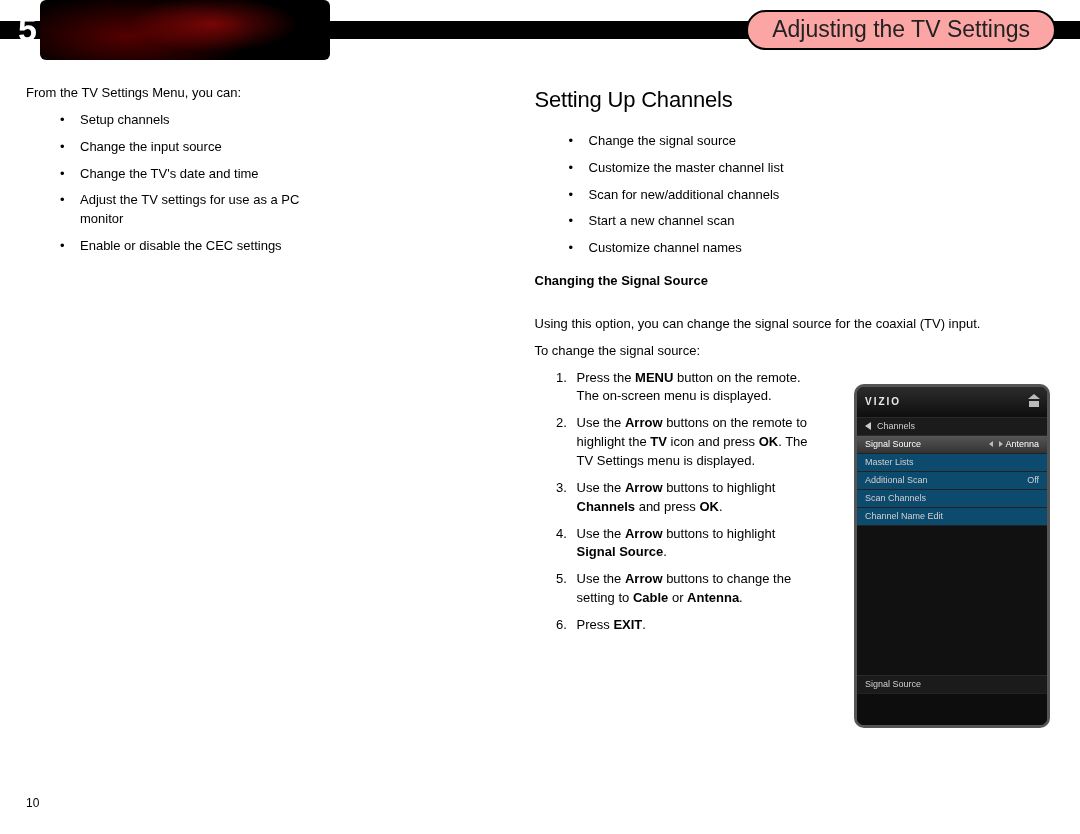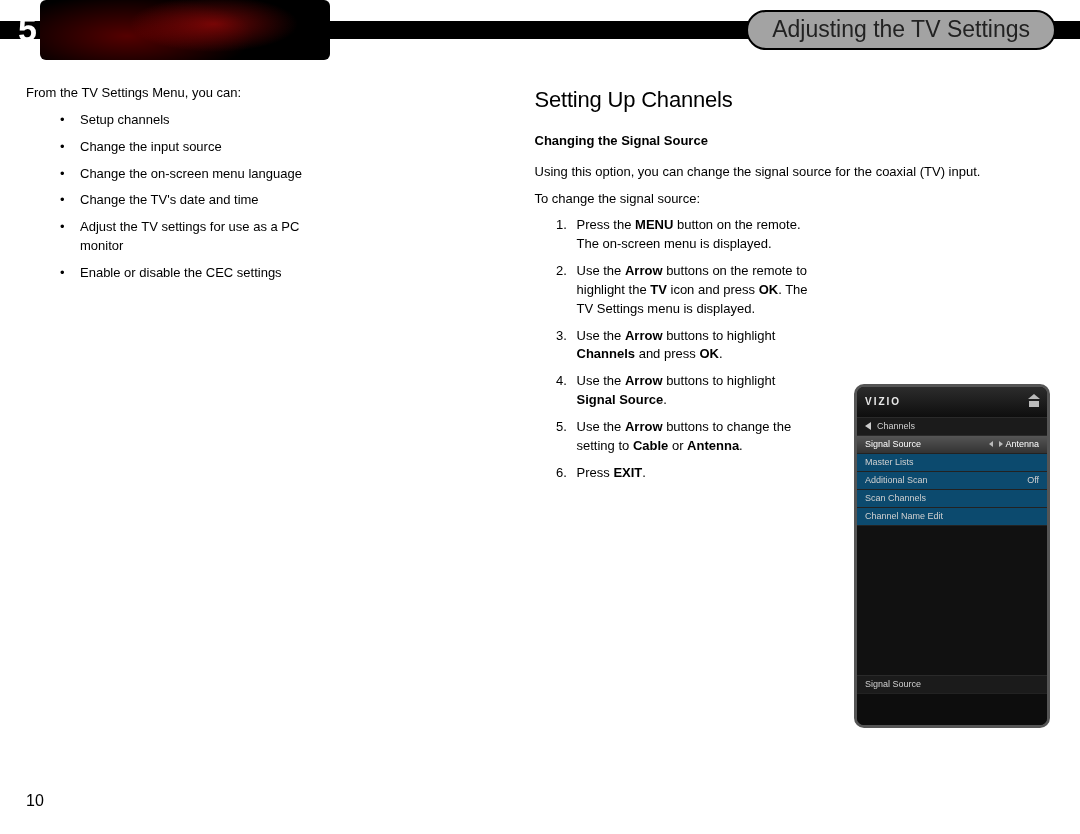--- a/index.html
+++ b/index.html
@@ -43,21 +43,21 @@
     z-index: -1;
   }
   .chapter-num {
     color: #fff;
     font-size: 34px;
     font-weight: 700;
     padding-left: 18px;
     z-index: 3;
   }
   .chapter-pill {
-    background: #a3a3a3;
+    background: #fca5a5;
     border: 2px solid #000;
     border-radius: 22px;
     height: 40px;
     display: flex;
     align-items: center;
     padding: 0 24px;
     font-size: 23px;
     font-weight: 300;
     color: #222;
     z-index: 3;
@@ -90,36 +90,36 @@
     font-size: 13px;
   }
   h2.section {
     font-family: "Helvetica Neue", Helvetica, Arial, sans-serif;
     font-weight: 400;
     font-size: 22px;
     letter-spacing: -0.2px;
     margin-bottom: 16px;
     font-stretch: condensed;
   }
-  .subhead { font-weight: 700; margin: 14px 0 12px 0; }
+  .subhead { font-weight: 700; margin: 14px 0 24px 0; }
   .para { margin: 0 0 8px 0; max-width: 500px; }
   ol.steps {
     padding-left: 36px;
     margin-top: 6px;
     max-width: 280px;
   }
   ol.steps li {
     margin: 8px 0;
     padding-left: 6px;
   }
   .page-num {
     position: absolute;
     left: 26px;
     bottom: 22px;
-    font-size: 16px;
+    font-size: 12px;
   }
   
   .tv-menu {
     position: absolute;
     right: 4px;
     top: 300px;
     width: 196px;
     height: 344px;
     background: #161616;
     border: 3px solid #555;
@@ -215,29 +215,35 @@
   </div>
 </div>
 
 <div class="page-body">
 
   <div class="col-left">
     <p class="intro">From the TV Settings Menu, you can:</p>
     <ul class="bullets" id="left-bullets">
         <li>Setup channels</li>
         <li>Change the input source</li>
-        <li>Change the on-screen menu language</li>
         <li>Change the TV's date and time</li>
         <li>Adjust the TV settings for use as a PC monitor</li>
         <li>Enable or disable the CEC settings</li>
       </ul>
   </div>
 
   <div class="col-right">
     <h2 class="section">Setting Up Channels</h2>
+    <ul class="bullets" id="right-bullets">
+        <li>Change the signal source</li>
+        <li>Customize the master channel list</li>
+        <li>Scan for new/additional channels</li>
+        <li>Start a new channel scan</li>
+        <li>Customize channel names</li>
+      </ul>
 
     <p class="subhead">Changing the Signal Source</p>
     <p class="para">Using this option, you can change the signal source for the coaxial (TV) input.</p>
     <p class="para">To change the signal source:</p>
     <ol class="steps" id="steps-list">
         <li><span>Press the </span><b>MENU</b><span> button on the remote. The on-screen menu is displayed.</span></li>
         <li><span>Use the </span><b>Arrow</b><span> buttons on the remote to highlight the </span><b>TV</b><span> icon and press </span><b>OK</b><span>. The TV Settings menu is displayed.</span></li>
         <li><span>Use the </span><b>Arrow</b><span> buttons to highlight </span><b>Channels</b><span> and press </span><b>OK</b><span>.</span></li>
         <li><span>Use the </span><b>Arrow</b><span> buttons to highlight </span><b>Signal Source</b><span>.</span></li>
         <li><span>Use the </span><b>Arrow</b><span> buttons to change the setting to </span><b>Cable</b><span> or </span><b>Antenna</b><span>.</span></li>

